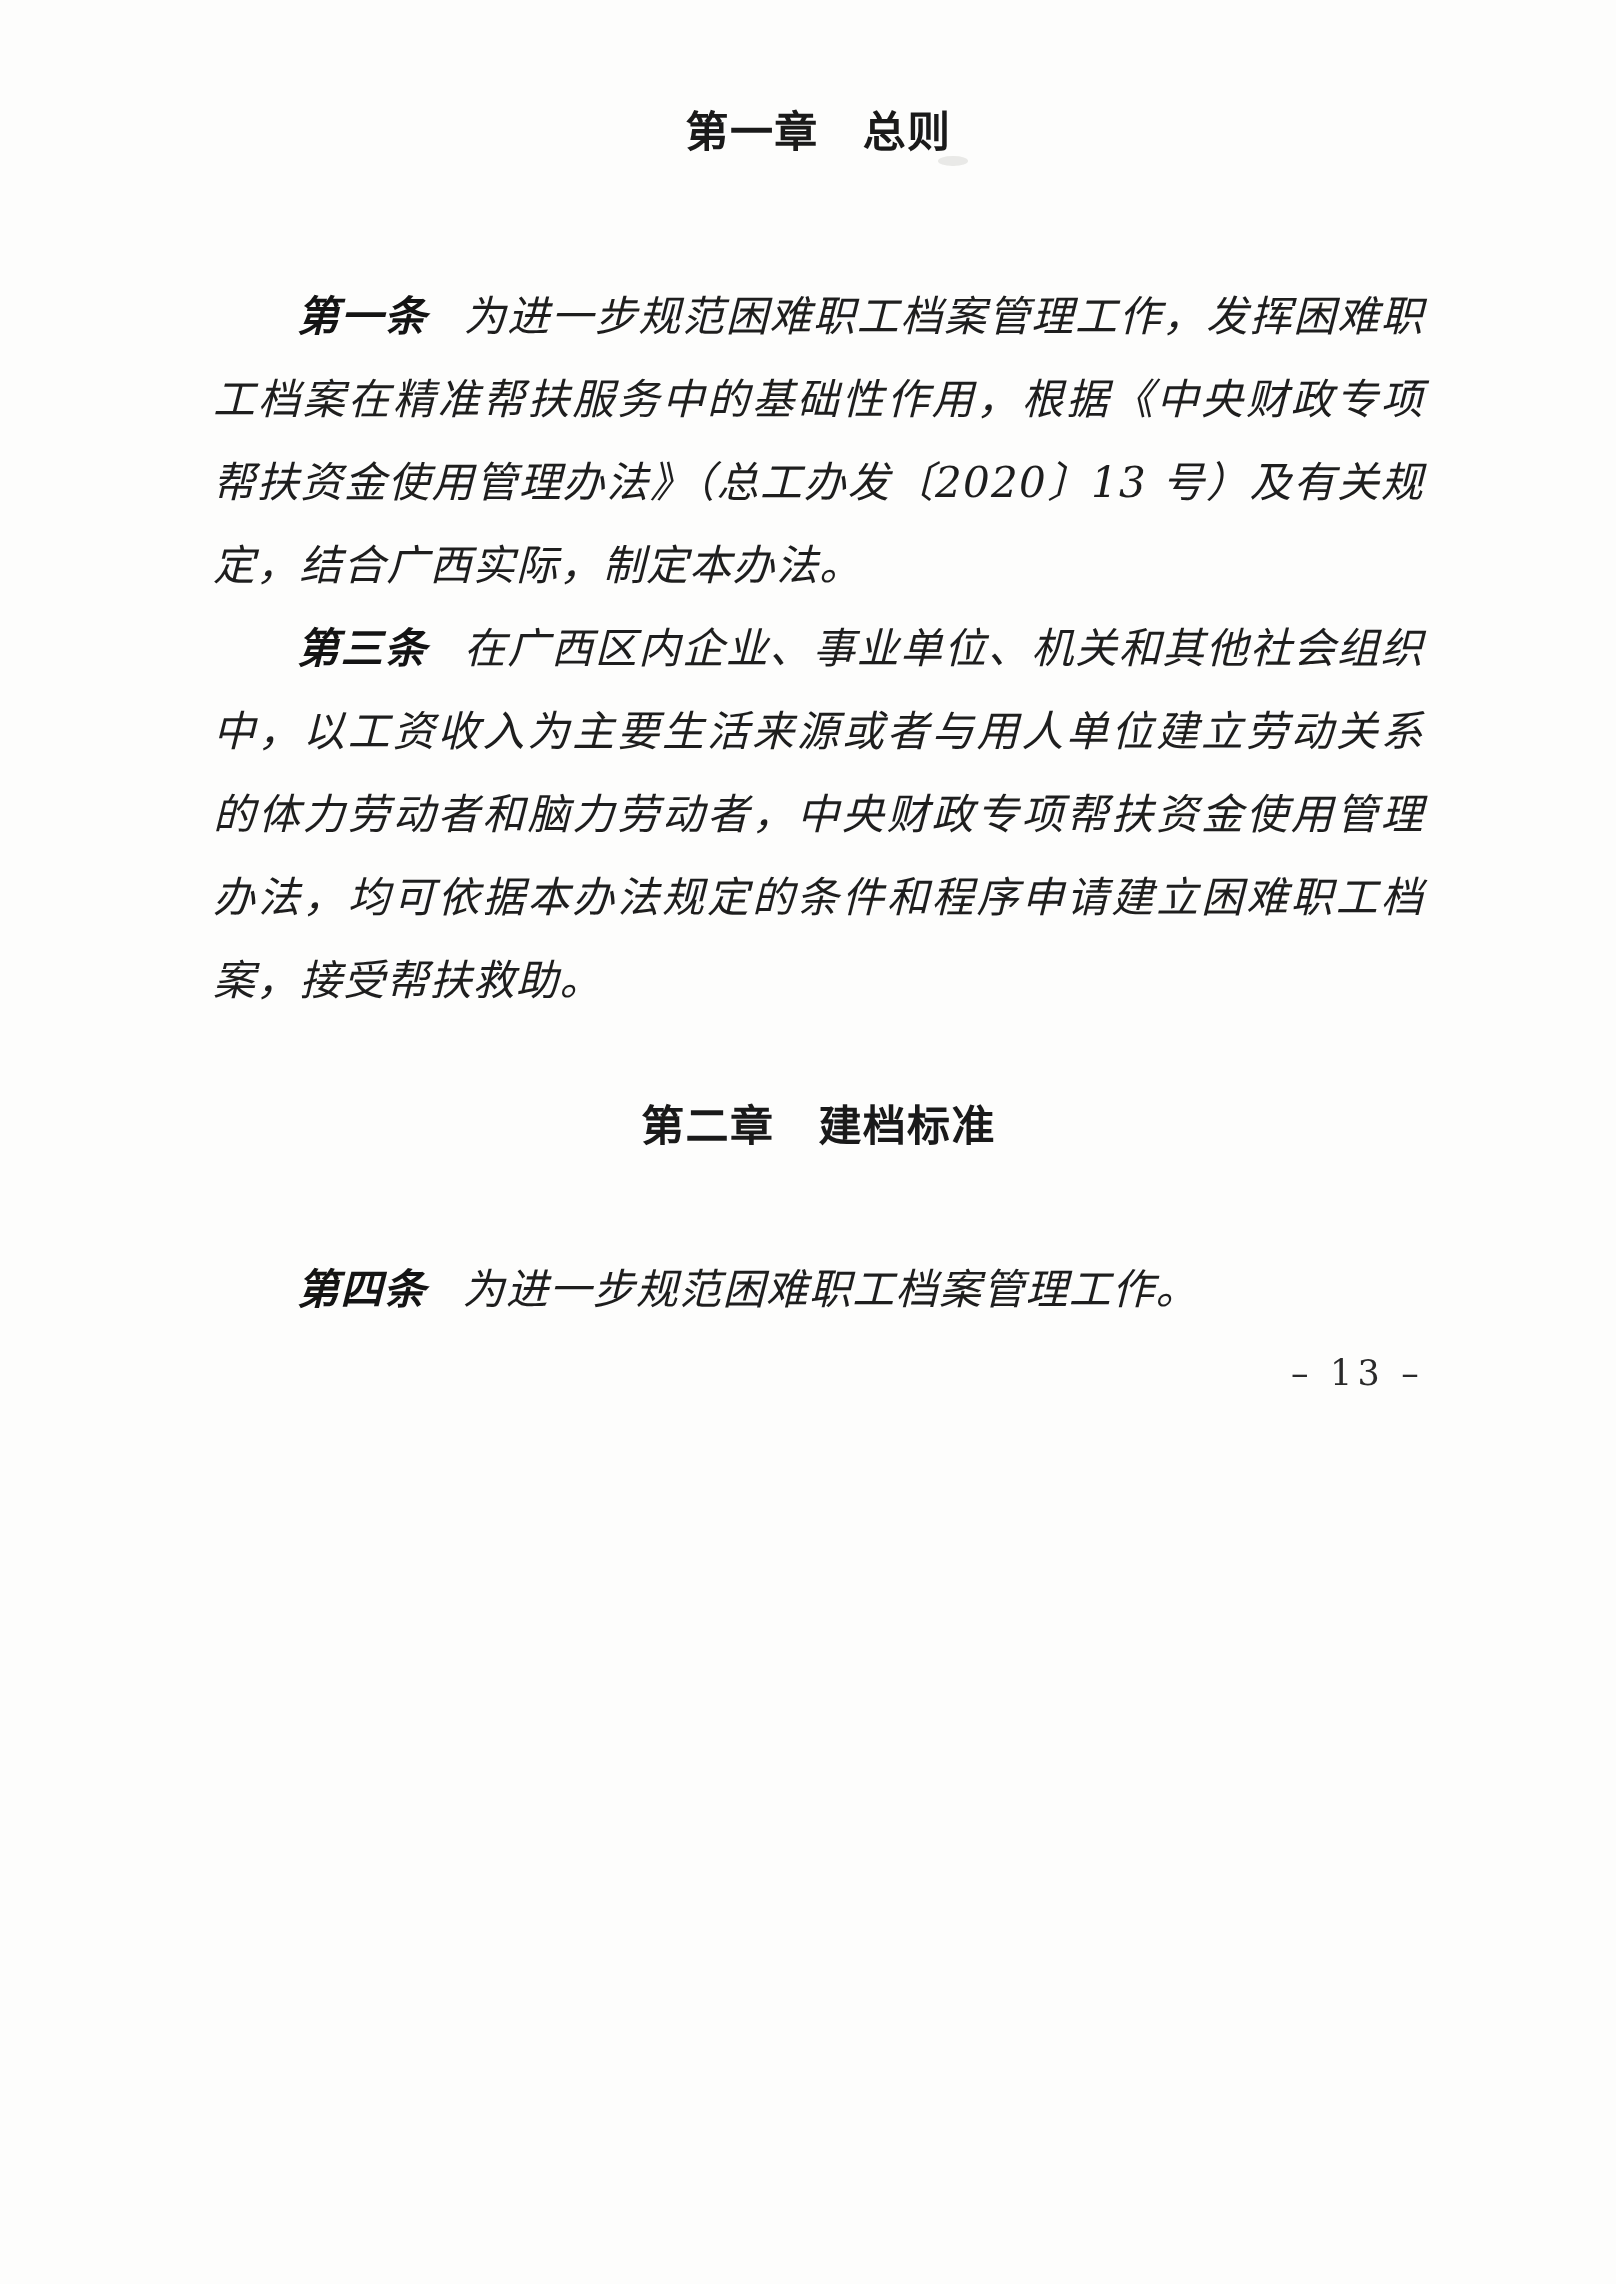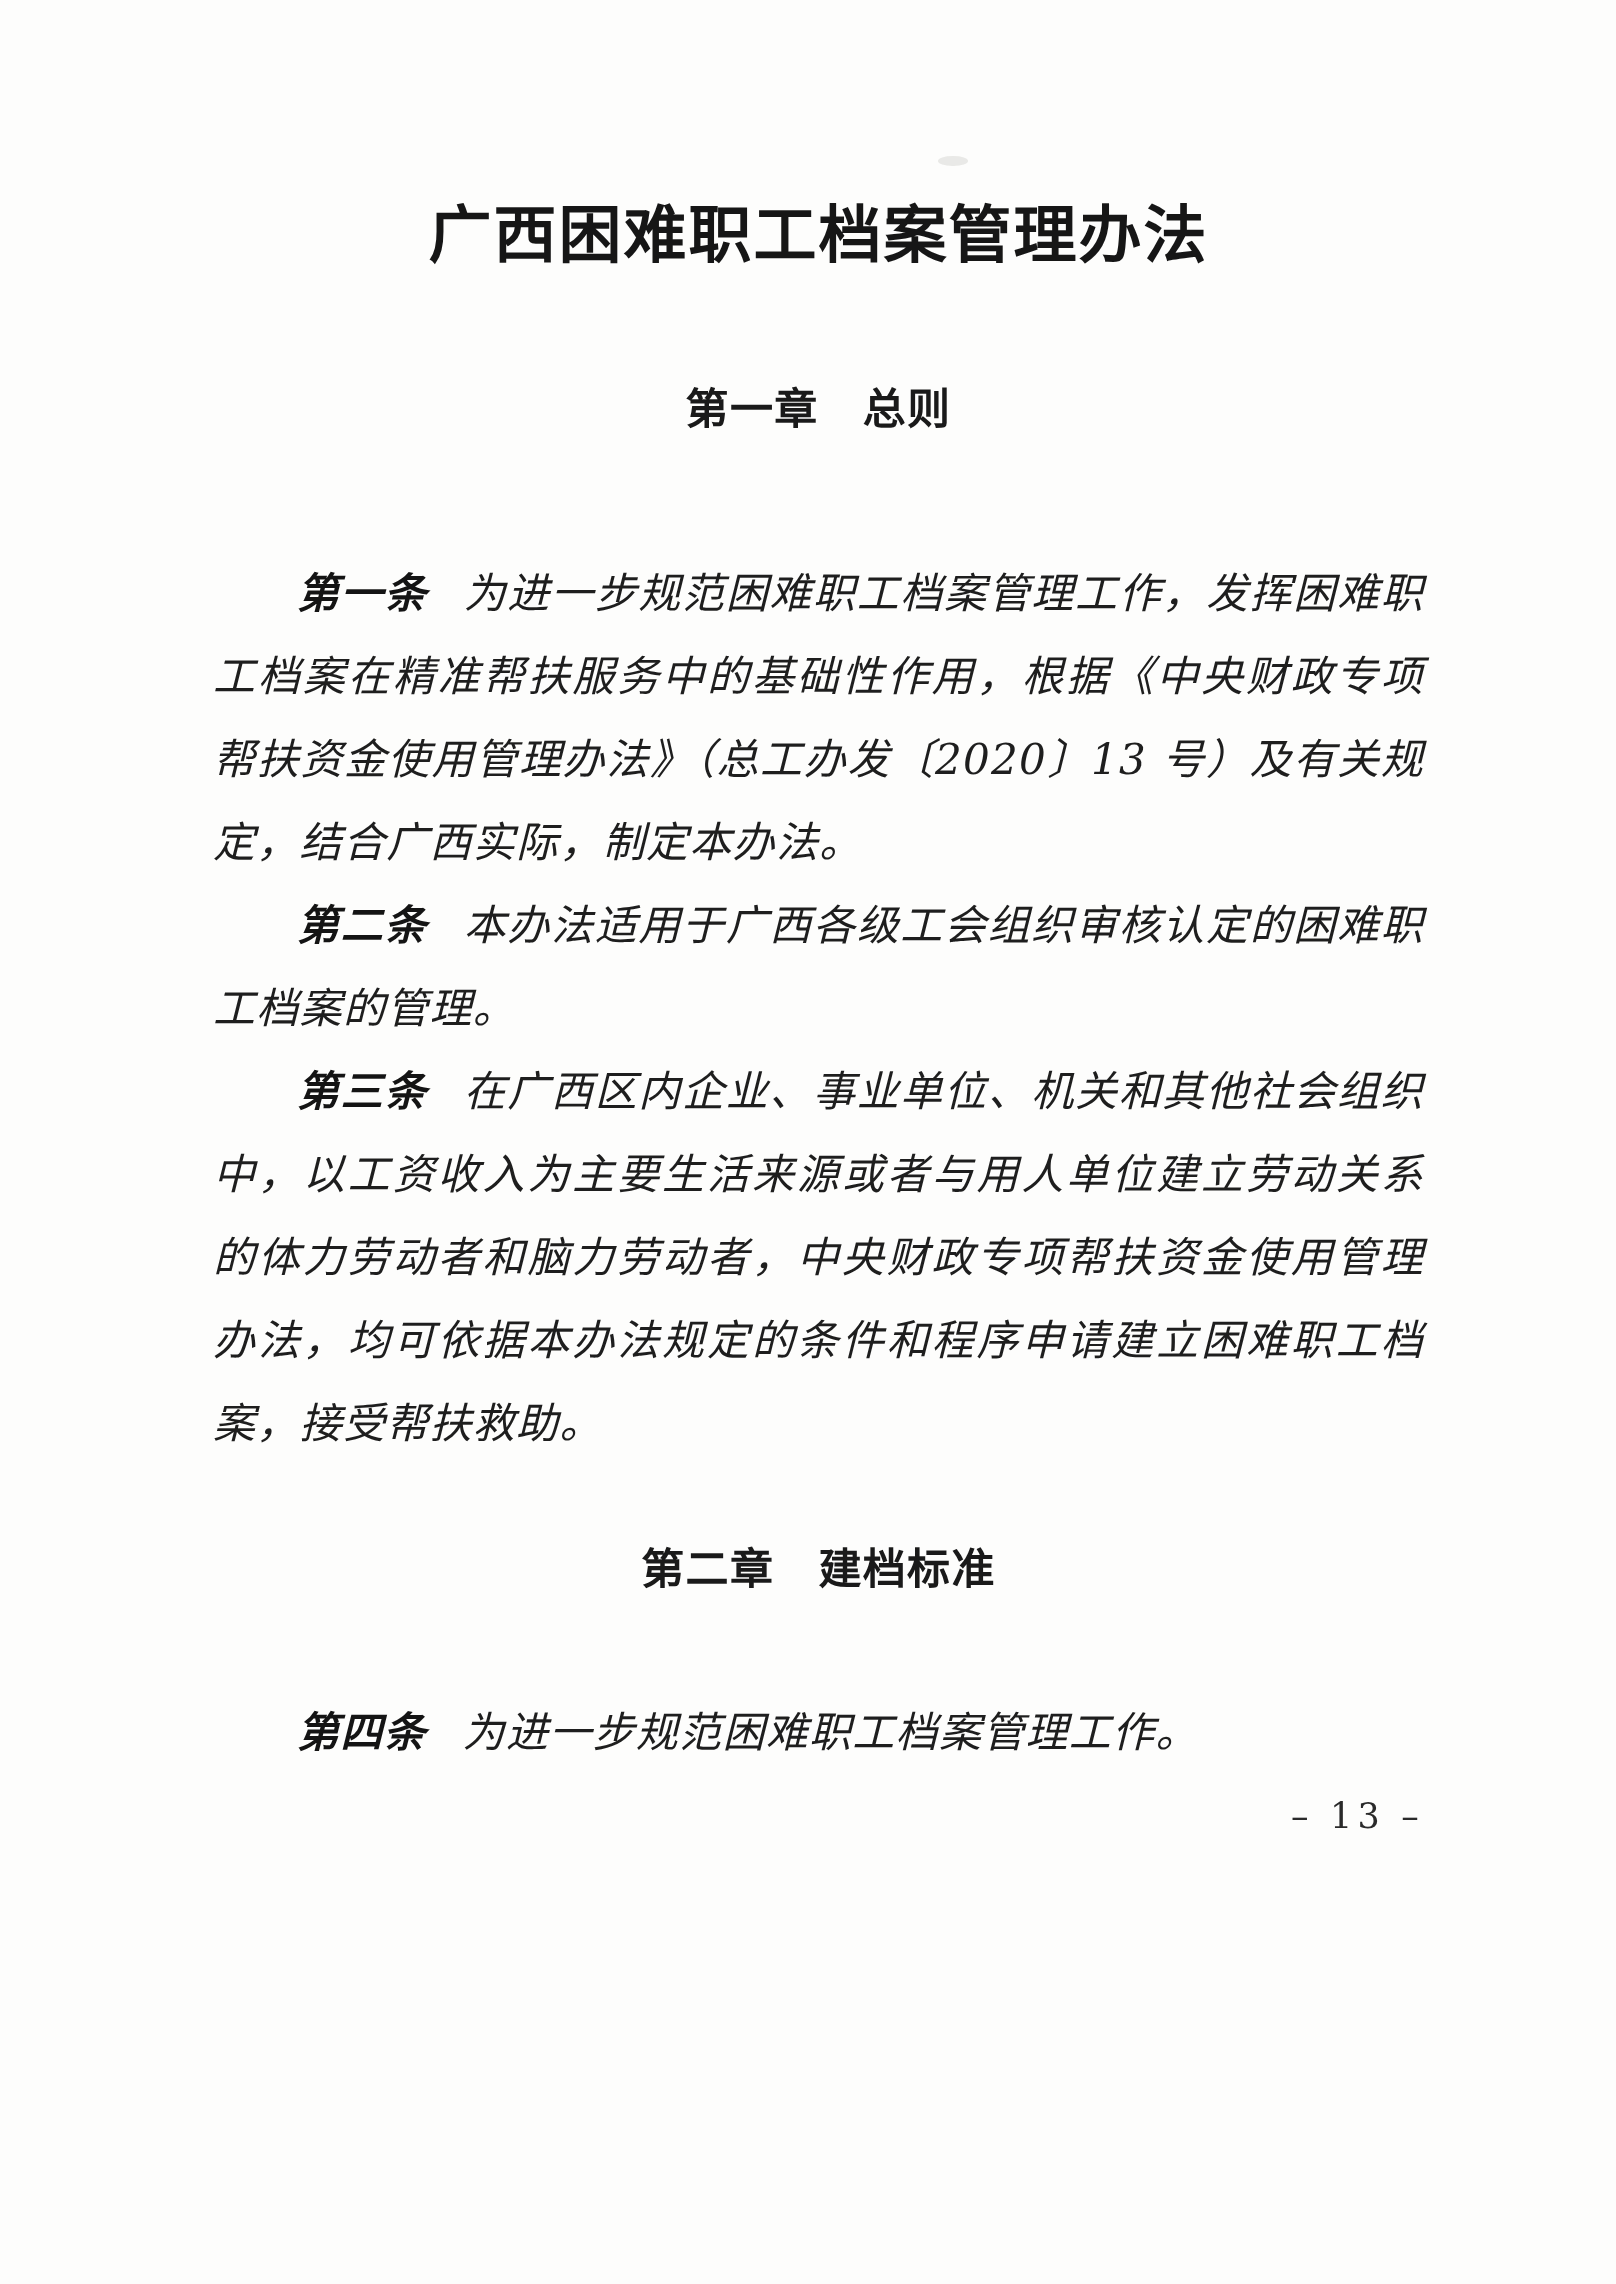--- a/index.html
+++ b/index.html
@@ -80,28 +80,26 @@
     opacity: 0.55;
   }
 </style>
 </head>
 <body>
 
 <div class="page">
 
   <div class="scan-smudge"></div>
 
-  <h1 class="doc-title">广西困难职工档案管理办法</h1>
 
   <h2 class="chapter chapter-1">第一章　总则</h2>
 
   <div class="body-block body-block-1">
     <p class="article"><span class="lead">第一条</span><span>为进一步规范困难职工档案管理工作，发挥困难职工档案在精准帮扶服务中的基础性作用，根据《中央财政专项帮扶资金使用管理办法》（总工办发〔2020〕13 号）及有关规定，结合广西实际，制定本办法。</span></p>
 
-    <p class="article"><span class="lead">第二条</span><span>本办法适用于广西各级工会组织审核认定的困难职工档案的管理。</span></p>
 
     <p class="article"><span class="lead">第三条</span><span>在广西区内企业、事业单位、机关和其他社会组织中，以工资收入为主要生活来源或者与用人单位建立劳动关系的体力劳动者和脑力劳动者，中央财政专项帮扶资金使用管理办法，均可依据本办法规定的条件和程序申请建立困难职工档案，接受帮扶救助。</span></p>
   </div>
 
   <h2 class="chapter chapter-2">第二章　建档标准</h2>
 
   <div class="body-block body-block-2">
     <p class="article"><span class="lead">第四条</span><span>为进一步规范困难职工档案管理工作。</span></p>
 
   </div>

